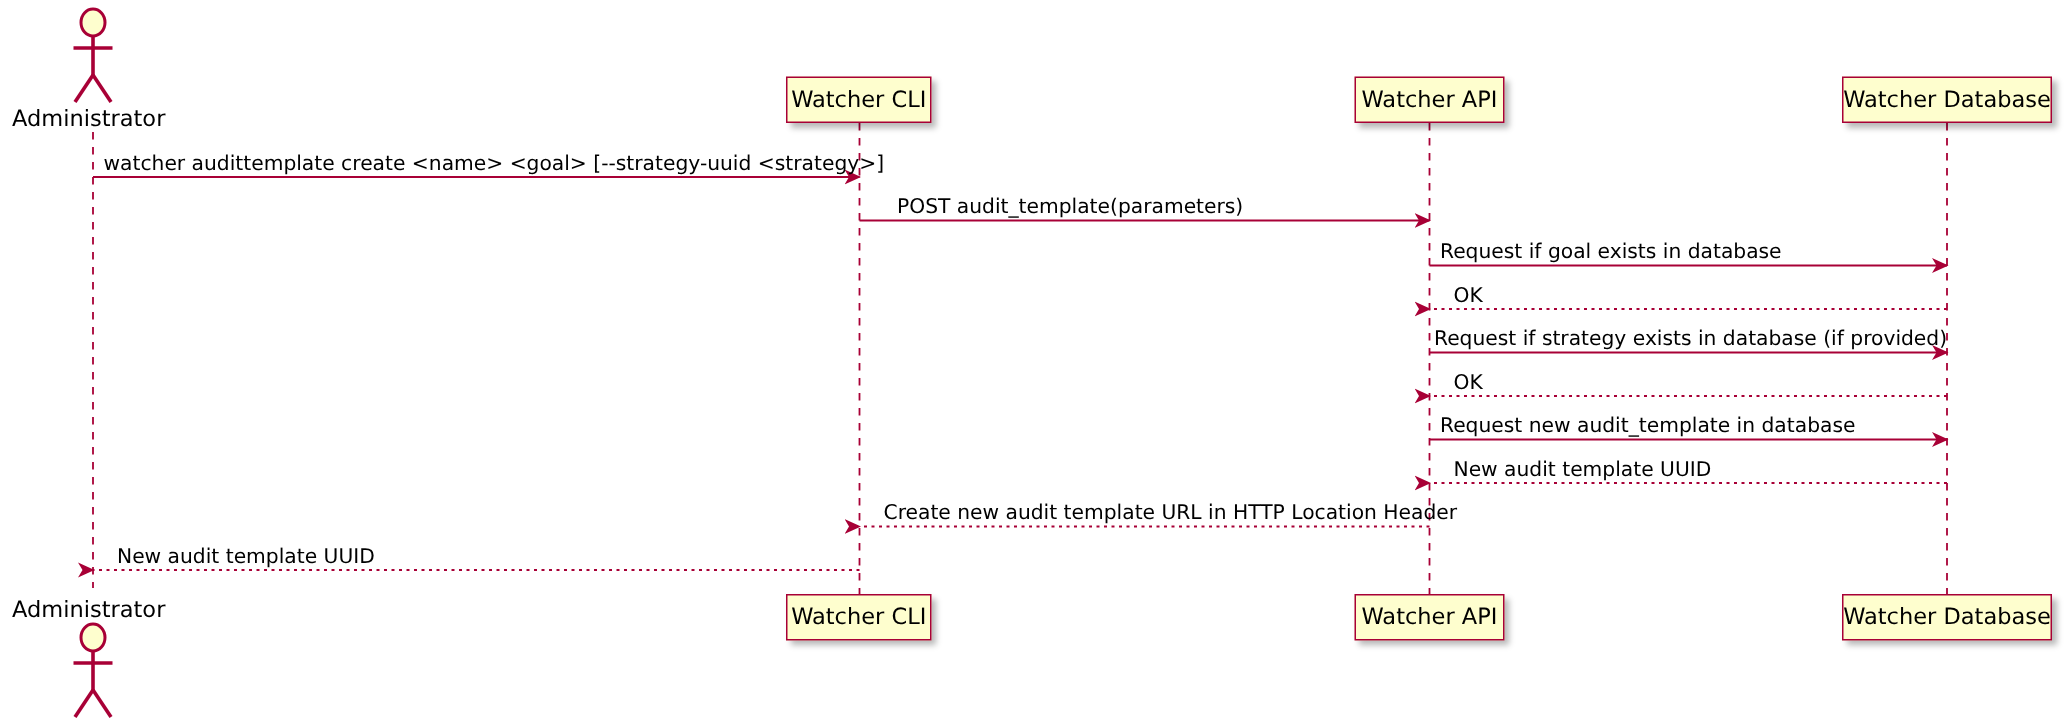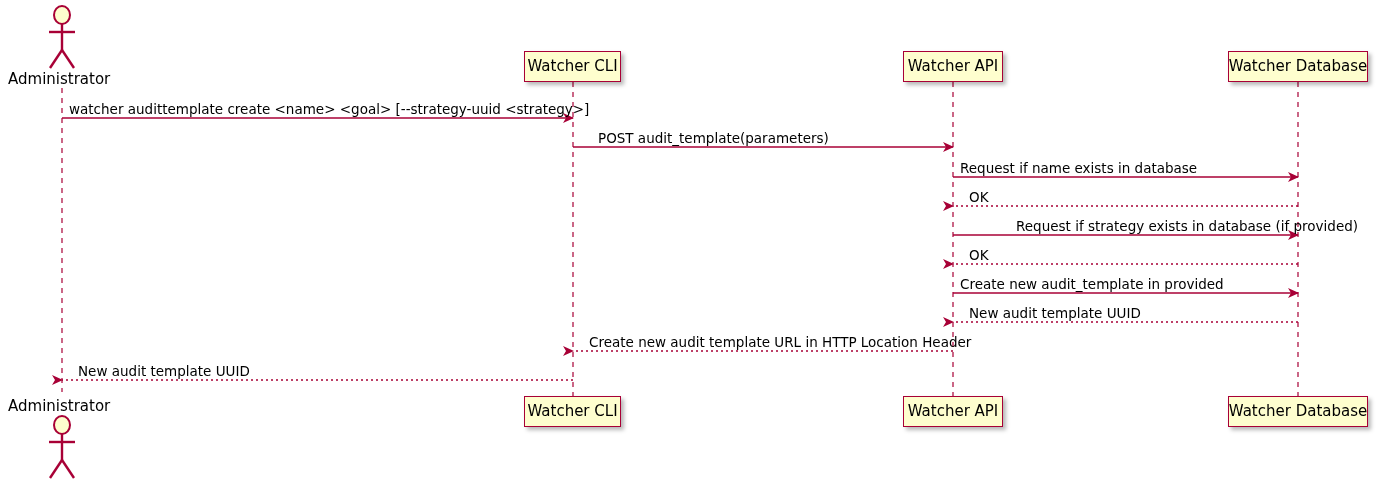--- a/index.html
+++ b/index.html
@@ -111,23 +111,23 @@
       <div class="participant-box" style="left: 1228px; top: 51px; width: 140px; height: 31px;">Watcher Database</div>
       <div class="participant-box" style="left: 524px; top: 396px; width: 97px; height: 31px;">Watcher CLI</div>
       <div class="participant-box" style="left: 903px; top: 396px; width: 100px; height: 31px;">Watcher API</div>
       <div class="participant-box" style="left: 1228px; top: 396px; width: 140px; height: 31px;">Watcher Database</div>
       <div class="actor-label" style="left: 8px; top: 70px;">Administrator</div>
       <div class="actor-label" style="left: 8px; top: 397px;">Administrator</div>
     </div>
   <div id="labels-layer">
       <div class="msg-label" style="left: 69px; top: 103px;">watcher audittemplate create &lt;name&gt; &lt;goal&gt; [--strategy-uuid &lt;strategy&gt;]</div>
       <div class="msg-label" style="left: 580px; top: 132px; margin-left: 18px;">POST audit_template(parameters)</div>
-      <div class="msg-label" style="left: 960px; top: 162px;">Request if name exists in database</div>
+      <div class="msg-label" style="left: 960px; top: 162px;">Request if goal exists in database</div>
       <div class="msg-label" style="left: 969px; top: 191px;">OK</div>
-      <div class="msg-label" style="left: 1016px; top: 220px;">Request if strategy exists in database (if provided)</div>
+      <div class="msg-label" style="left: 956px; top: 220px;">Request if strategy exists in database (if provided)</div>
       <div class="msg-label" style="left: 969px; top: 249px;">OK</div>
-      <div class="msg-label" style="left: 960px; top: 278px;">Create new audit_template in provided</div>
+      <div class="msg-label" style="left: 960px; top: 278px;">Request new audit_template in database</div>
       <div class="msg-label" style="left: 969px; top: 307px;">New audit template UUID</div>
       <div class="msg-label" style="left: 589px; top: 336px;">Create new audit template URL in HTTP Location Header</div>
       <div class="msg-label" style="left: 78px; top: 365px;">New audit template UUID</div>
     </div>
 
 </div>
 
 </body></html>

